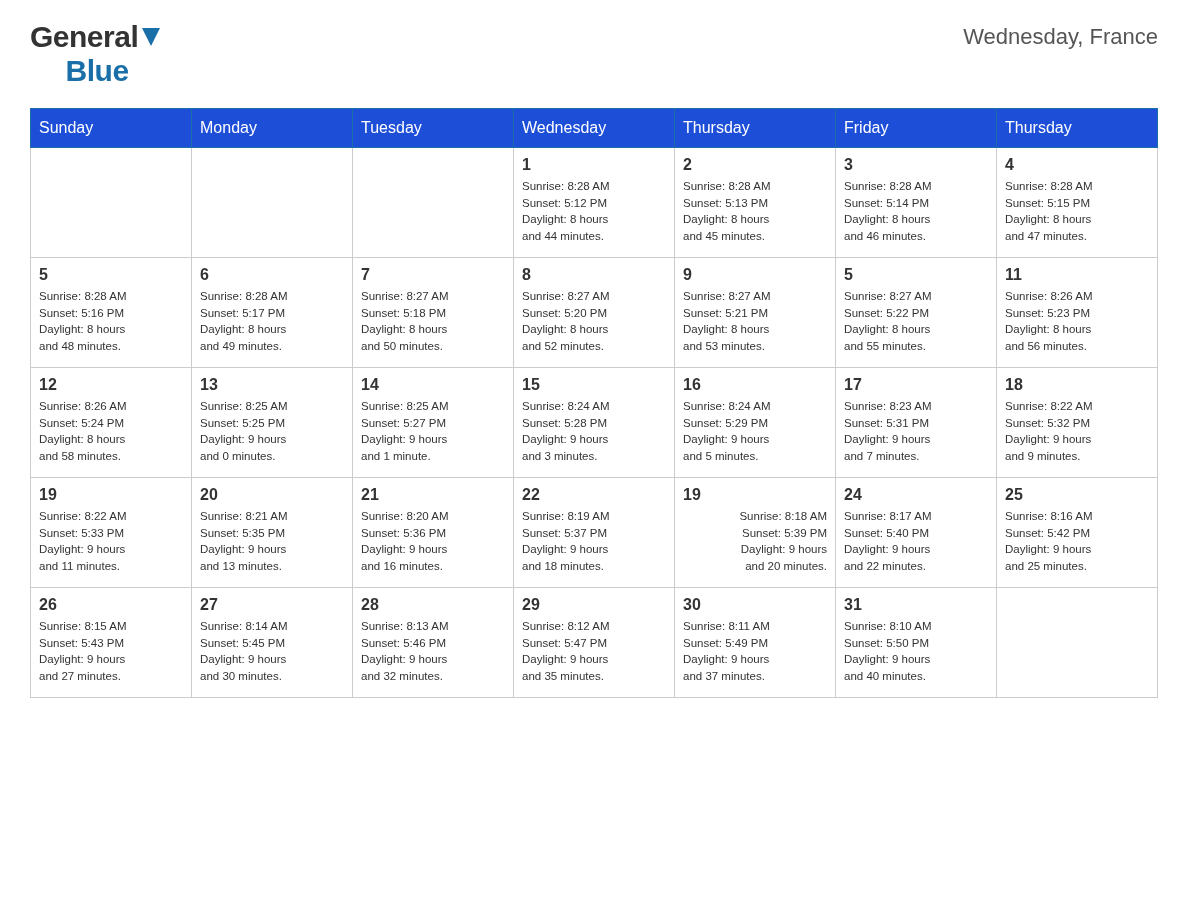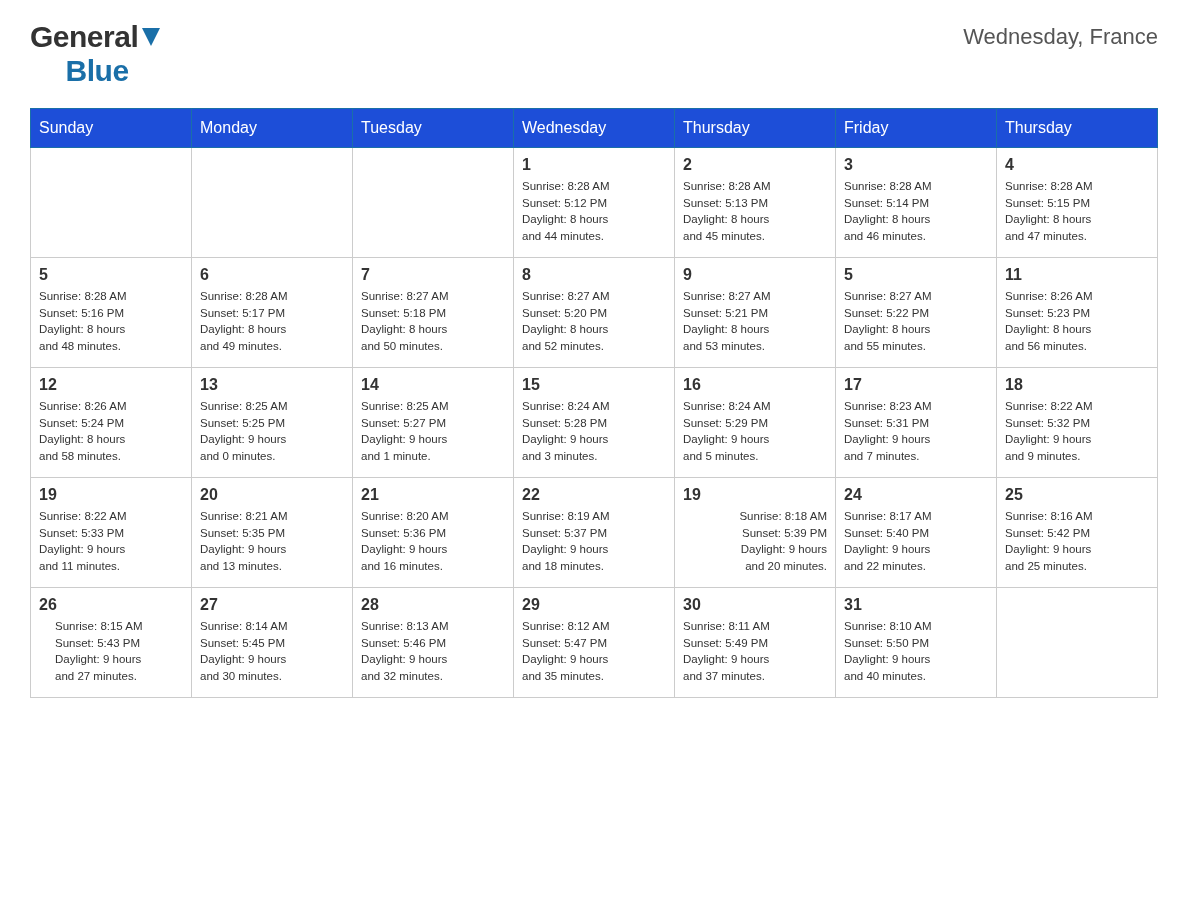--- a/index.html
+++ b/index.html
@@ -299,21 +299,21 @@
           <div class="day-number">25</div>
           <div class="day-info" style="white-space: pre-line;">Sunrise: 8:16 AM
 Sunset: 5:42 PM
 Daylight: 9 hours
 and 25 minutes.</div>
         </td>
       </tr>
       <tr>
         <td>
           <div class="day-number">26</div>
-          <div class="day-info" style="white-space: pre-line; margin-left: 16px;">Sunrise: 8:15 AM
+          <div class="day-info" style="white-space: pre-line;">Sunrise: 8:15 AM
 Sunset: 5:43 PM
 Daylight: 9 hours
 and 27 minutes.</div>
         </td>
         <td>
           <div class="day-number">27</div>
           <div class="day-info" style="white-space: pre-line;">Sunrise: 8:14 AM
 Sunset: 5:45 PM
 Daylight: 9 hours
 and 30 minutes.</div>

